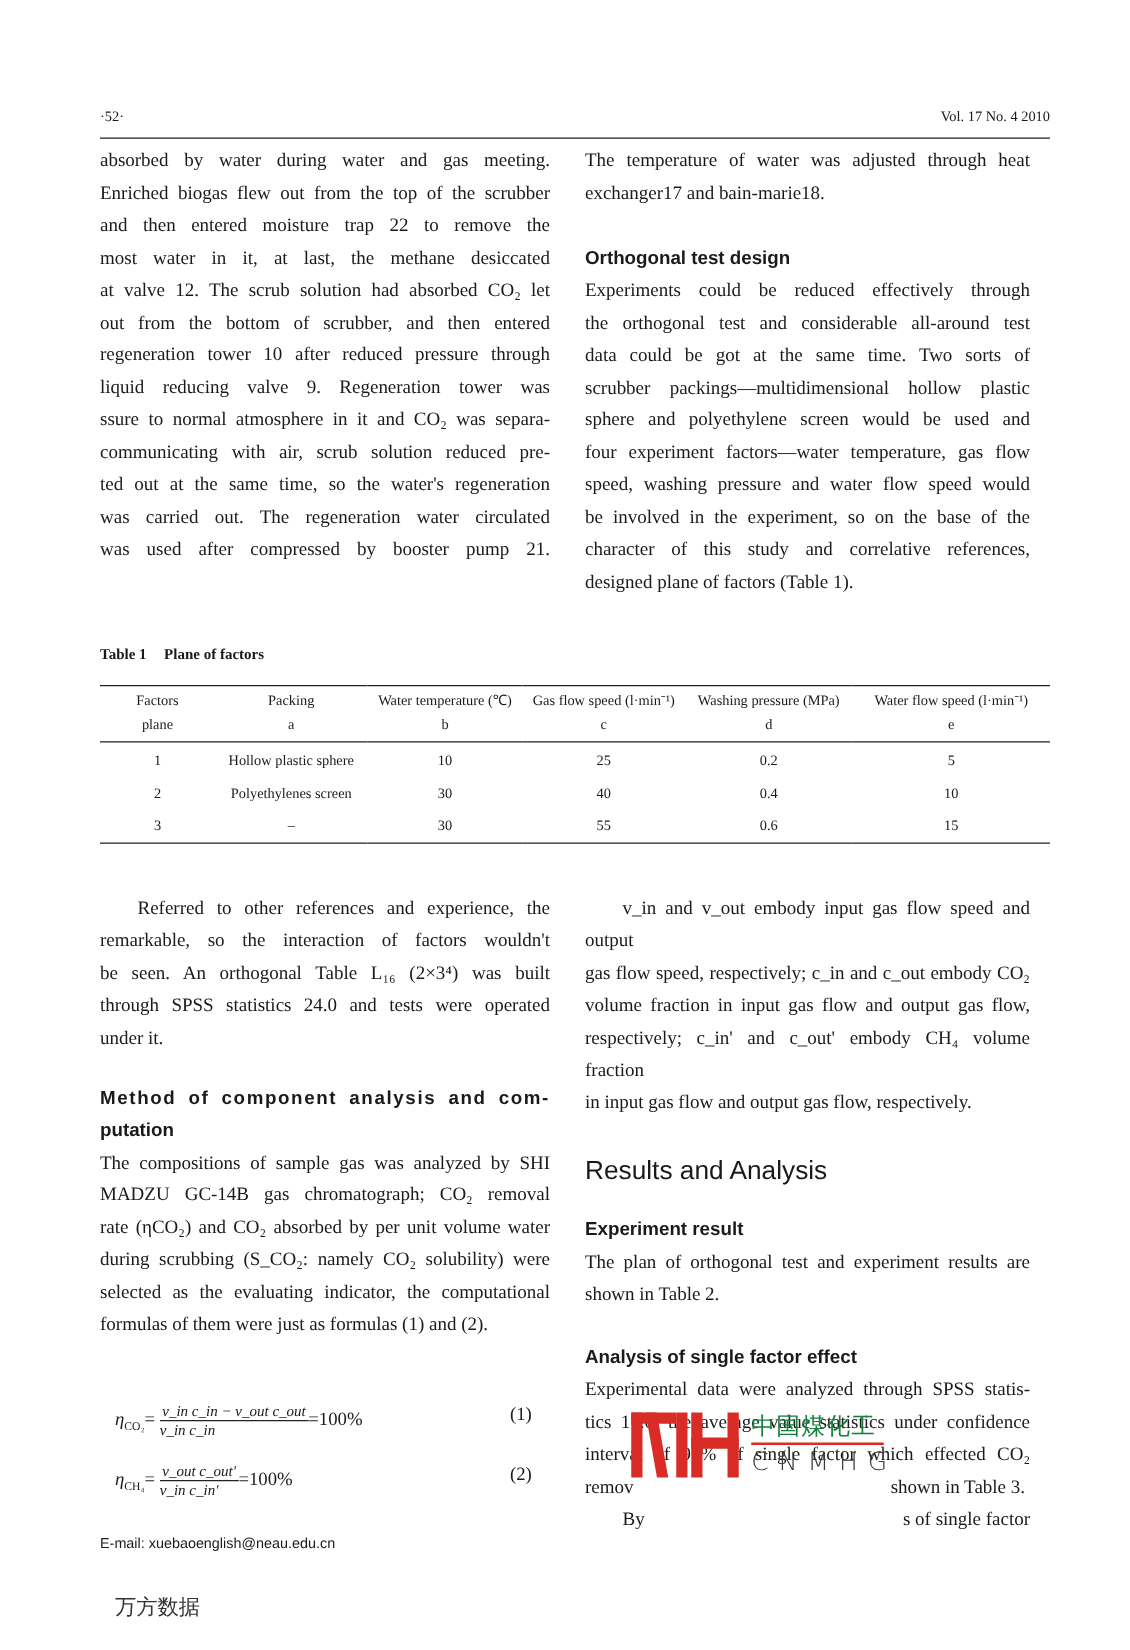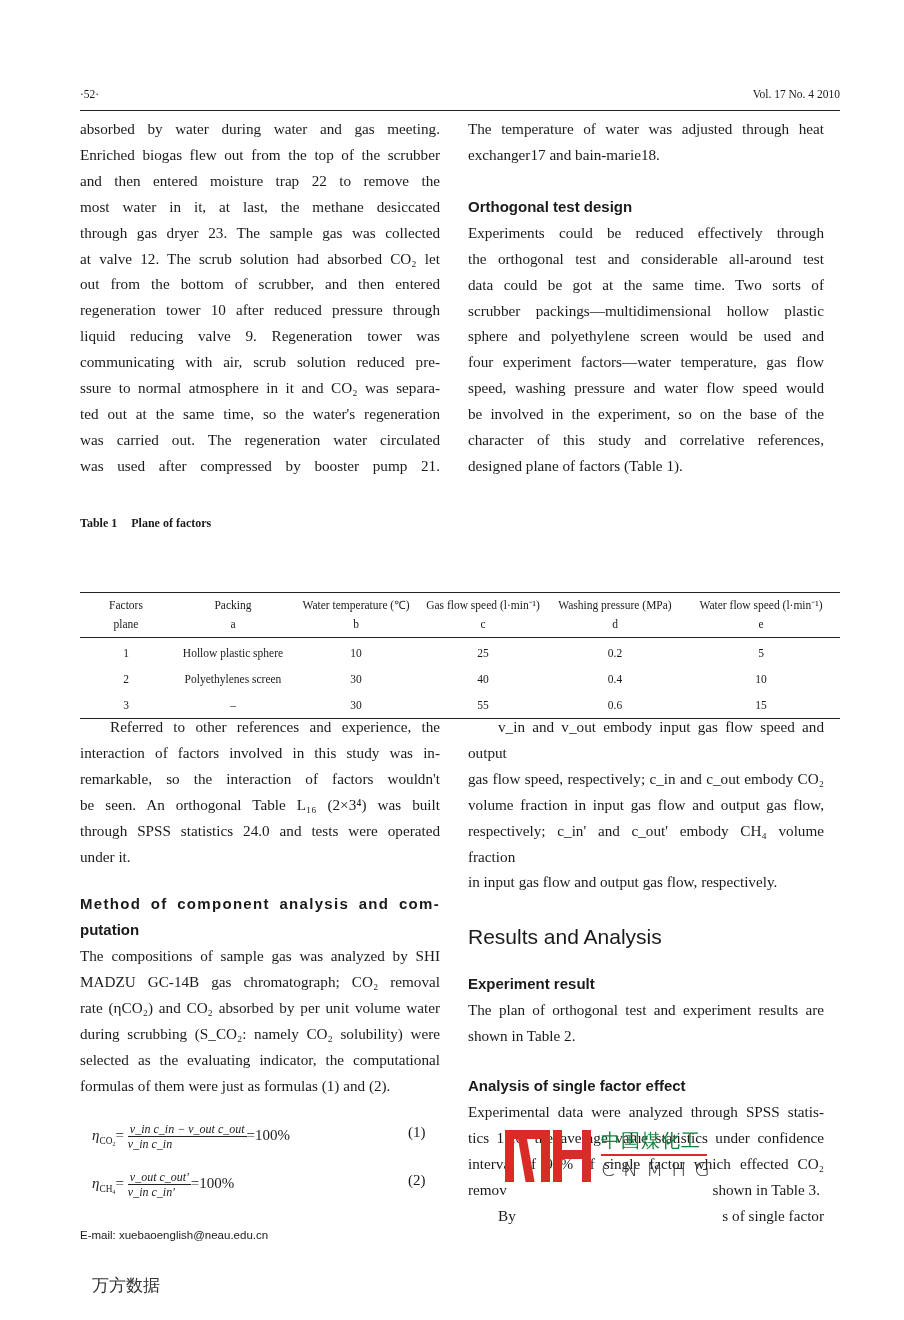--- a/index.html
+++ b/index.html
@@ -18,21 +18,21 @@
   .colR { left:468px; width:356px; }
   .indent { text-indent:30px; }
   sub, sup { font-size:0.62em; line-height:0; }
   .h3 { font-family:"Liberation Sans", sans-serif; font-weight:bold; font-size:15px; line-height:26px; }
   .h3w { letter-spacing:1.3px; }
   .h2 { font-family:"Liberation Sans", sans-serif; font-size:21px; line-height:28px; }
 
   .tcap { left:80px; top:516px; font-size:12px; font-weight:bold;text-align:center; }
   .tcap span + span { margin-left:14px; }
   table.t1 { position:absolute; left:80px; top:548px; width:760px; border-collapse:collapse;
-             font-size:11.5px;margin-top:44px; }
+             font-size:11.5px; }
   table.t1 th { font-weight:normal; padding:0; height:44px; line-height:19px; vertical-align:middle; }
   table.t1 thead tr { border-top:1.5px solid #222; border-bottom:1.2px solid #222; }
   table.t1 tbody tr:last-child { border-bottom:1.5px solid #222; }
   table.t1 td { text-align:center; height:26px; padding:0; }
   table.t1 tbody tr:first-child td { padding-top:2px; }
 
   .formula { position:absolute; left:92px; font-size:15px; font-style:italic; }
   .frac { display:inline-block; vertical-align:middle; text-align:left; font-size:12px; }
   .frac .num { display:block; border-bottom:1px solid #222; padding:0 2px; line-height:14px; }
   .frac .den { display:block; line-height:14px; }
@@ -55,27 +55,26 @@
   <span class="pg">·52·</span>
   <span class="vol">Vol. 17 No. 4 2010</span>
 </div>
 <div class="abs hrule"></div>
 
 <div class="col colL" style="top:116px;">
   <p style="text-align-last:justify">absorbed by water during water and gas meeting.</p>
   <p style="text-align-last:justify">Enriched biogas flew out from the top of the scrubber</p>
   <p style="text-align-last:justify">and then entered moisture trap 22 to remove the</p>
   <p style="text-align-last:justify">most water in it, at last, the methane desiccated</p>
-  <p style="text-align-last:justify">through gas dryer 23. The sample gas was collected</p>
   <p style="text-align-last:justify">at valve 12. The scrub solution had absorbed CO₂ let</p>
   <p style="text-align-last:justify">out from the bottom of scrubber, and then entered</p>
   <p style="text-align-last:justify">regeneration tower 10 after reduced pressure through</p>
   <p style="text-align-last:justify">liquid reducing valve 9. Regeneration tower was</p>
+  <p style="text-align-last:justify">ssure to normal atmosphere in it and CO₂ was separa-</p>
   <p style="text-align-last:justify">communicating with air, scrub solution reduced pre-</p>
-  <p style="text-align-last:justify">ssure to normal atmosphere in it and CO₂ was separa-</p>
   <p style="text-align-last:justify">ted out at the same time, so the water's regeneration</p>
   <p style="text-align-last:justify">was carried out. The regeneration water circulated</p>
   <p style="text-align-last:justify">was used after compressed by booster pump 21.</p>
 </div>
 
 <div class="col colR" style="top:116px;">
   <p style="text-align-last:justify">The temperature of water was adjusted through heat</p>
   <p>exchanger17 and bain-marie18.</p>
   <div style="height:26px"></div>
   <div class="h3">Orthogonal test design</div>
@@ -155,21 +154,20 @@
       <td>30</td>
       <td>55</td>
       <td>0.6</td>
       <td>15</td>
     </tr>
   </tbody>
 </table>
 
 <div class="col colL" style="top:714px;">
   <p class="indent" style="text-align-last:justify">Referred to other references and experience, the</p>
-  <p style="text-align-last:justify">interaction of factors involved in this study was in-</p>
   <p style="text-align-last:justify">remarkable, so the interaction of factors wouldn't</p>
   <p style="text-align-last:justify">be seen. An orthogonal Table L₁₆ (2×3⁴) was built</p>
   <p style="text-align-last:justify">through SPSS statistics 24.0 and tests were operated</p>
   <p>under it.</p>
   <div style="height:22px"></div>
   <div class="h3 h3w" style="text-align-last:justify">Method of component analysis and com-</div>
   <div class="h3">putation</div>
   <p style="text-align-last:justify">The compositions of sample gas was analyzed by SHI</p>
   <p style="text-align-last:justify">MADZU GC-14B gas chromatograph; CO₂ removal</p>
   <p style="text-align-last:justify">rate (ηCO₂) and CO₂ absorbed by per unit volume water</p>

